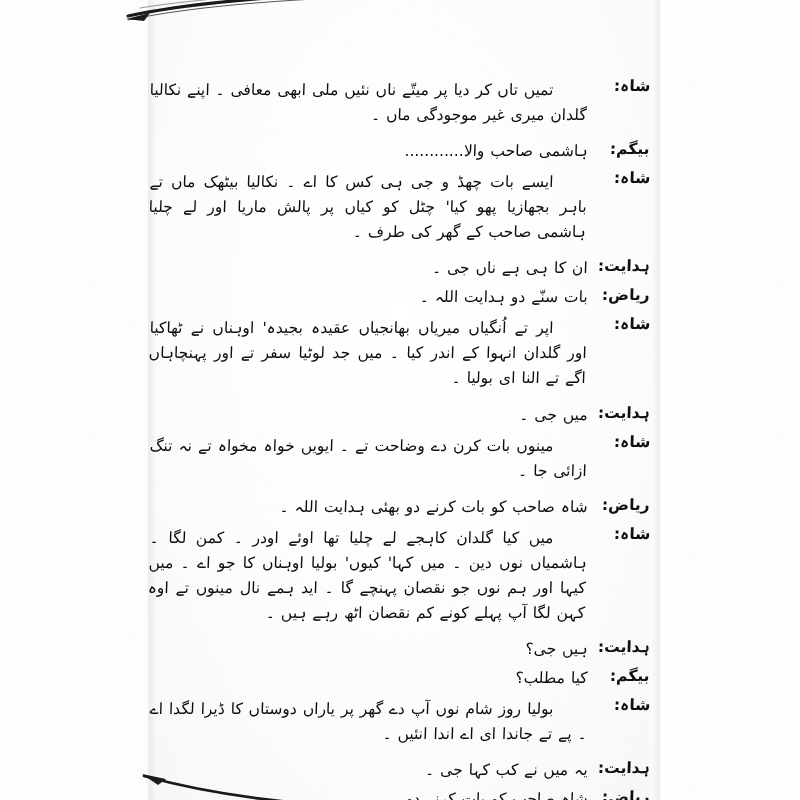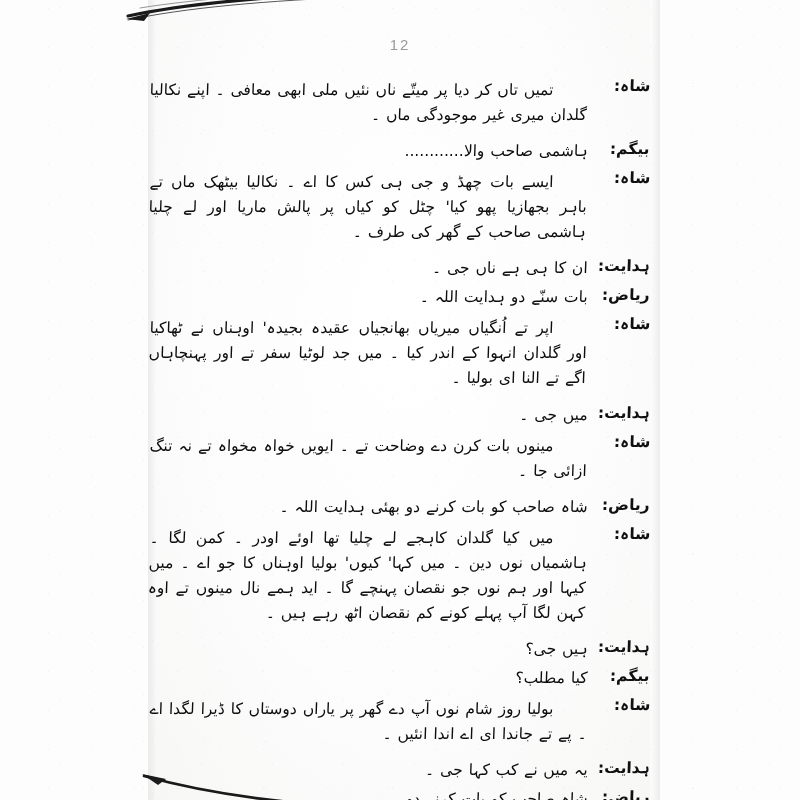--- a/index.html
+++ b/index.html
@@ -190,21 +190,20 @@
     </svg>
   </div>
 
   <div class="scan-edge scan-edge-bottom">
     <svg viewBox="0 0 200 40" preserveAspectRatio="none" xmlns="http://www.w3.org/2000/svg">
       <path d="M 4 14 C 40 24, 90 34, 150 40" fill="none" stroke="#1a1a1a" stroke-width="2.6" stroke-linecap="round"></path>
       <path d="M 2 12 L 26 17 L 18 23 Z" fill="#1a1a1a"></path>
     </svg>
   </div>
 
-  <div id="page-number">12</div>
 
   <div id="dialogue-body">
       <div class="dialogue-row indent-first gap-md">
         <div class="speaker-cell"><span class="speaker-name">شاہ:</span></div>
         <div class="speech-cell">
           <span class="speech-text">تمیں تاں کر دیا پر میتّے ناں نئیں ملی ابھی معافی ۔ اپنے نکالیا گلدان میری غیر موجودگی ماں ۔</span>
         </div>
       </div>
       <div class="dialogue-row compact gap-sm">
         <div class="speaker-cell"><span class="speaker-name">بیگم:</span></div>

